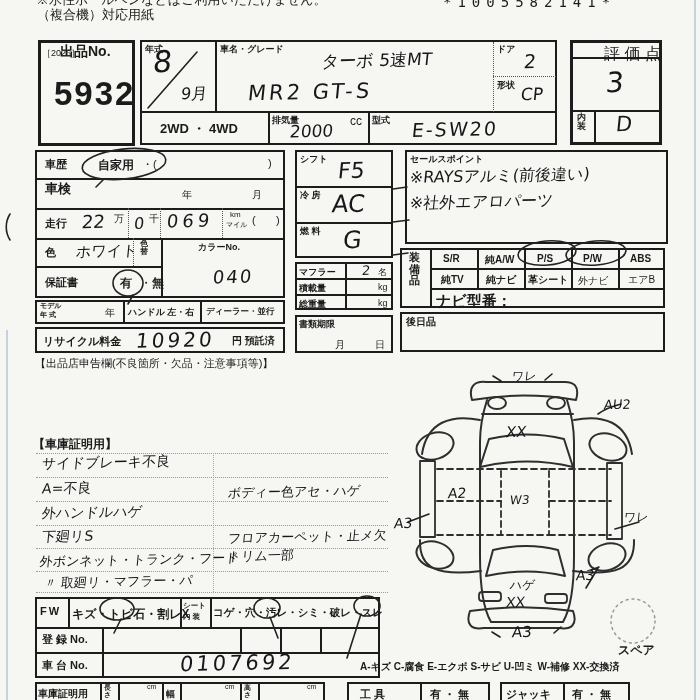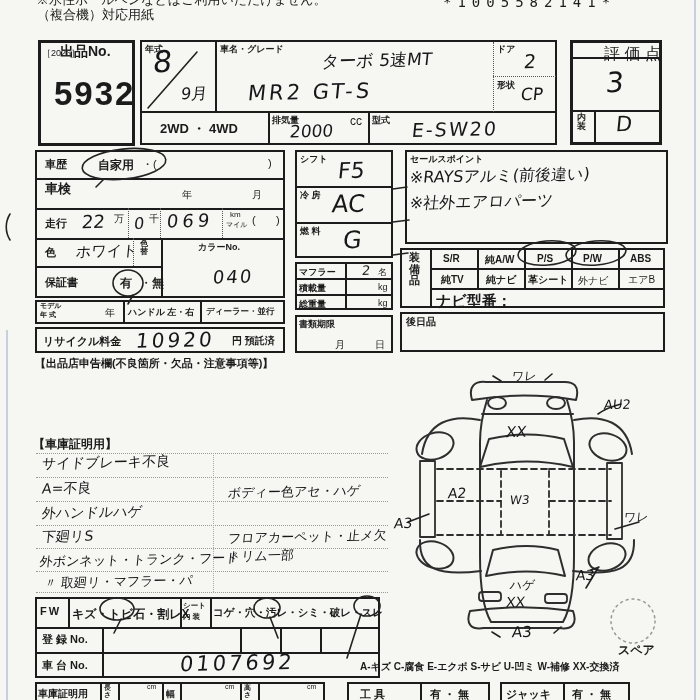--- a/index.html
+++ b/index.html
@@ -111,21 +111,21 @@
 <div class="txt" style="left:40px;top:301px;font-size:7px;font-weight:700">モデル</div>
 <div class="txt" style="left:40px;top:310px;font-size:7px;font-weight:700">年 式</div>
 <div class="txt" style="left:105px;top:306px;font-size:10px">年</div>
 <div class="txt" style="left:128px;top:306px;font-size:9px;font-weight:700">ハンドル 左・右</div>
 <div class="txt" style="left:206px;top:306px;font-size:8.5px;font-weight:700">ディーラー・並行</div>
 
 <div class="box" style="left:35px;top:327px;width:250px;height:26px"></div>
 <div class="txt" style="left:43px;top:334px;font-size:11px;font-weight:700">リサイクル料金</div>
 <div class="hw" style="left:136px;top:328px;font-size:20px;letter-spacing:3px">10920</div>
 <div class="txt" style="left:232px;top:334px;font-size:10px;font-weight:700">円 預託済</div>
-<div class="txt" style="left:35px;top:356px;font-size:11px;font-weight:700">【出品店申告欄(不良箇所・欠品・注意事項等)】</div>
+<div class="txt" style="left:35px;top:356px;font-size:11px;font-weight:400">【出品店申告欄(不良箇所・欠品・注意事項等)】</div>
 
 <div class="box" style="left:295px;top:150px;width:98px;height:108px;border-width:2.5px"></div>
 <div class="hl" style="left:297px;top:186px;width:94px"></div>
 <div class="hl" style="left:297px;top:222px;width:94px"></div>
 <div class="lbl" style="left:300px;top:153px">シフト</div>
 <div class="hw" style="left:338px;top:158px;font-size:22px">F5</div>
 <div class="lbl" style="left:300px;top:189px">冷 房</div>
 <div class="hw" style="left:332px;top:190px;font-size:24px">AC</div>
 <div class="lbl" style="left:300px;top:225px">燃 料</div>
 <div class="hw" style="left:343px;top:226px;font-size:24px">G</div>

